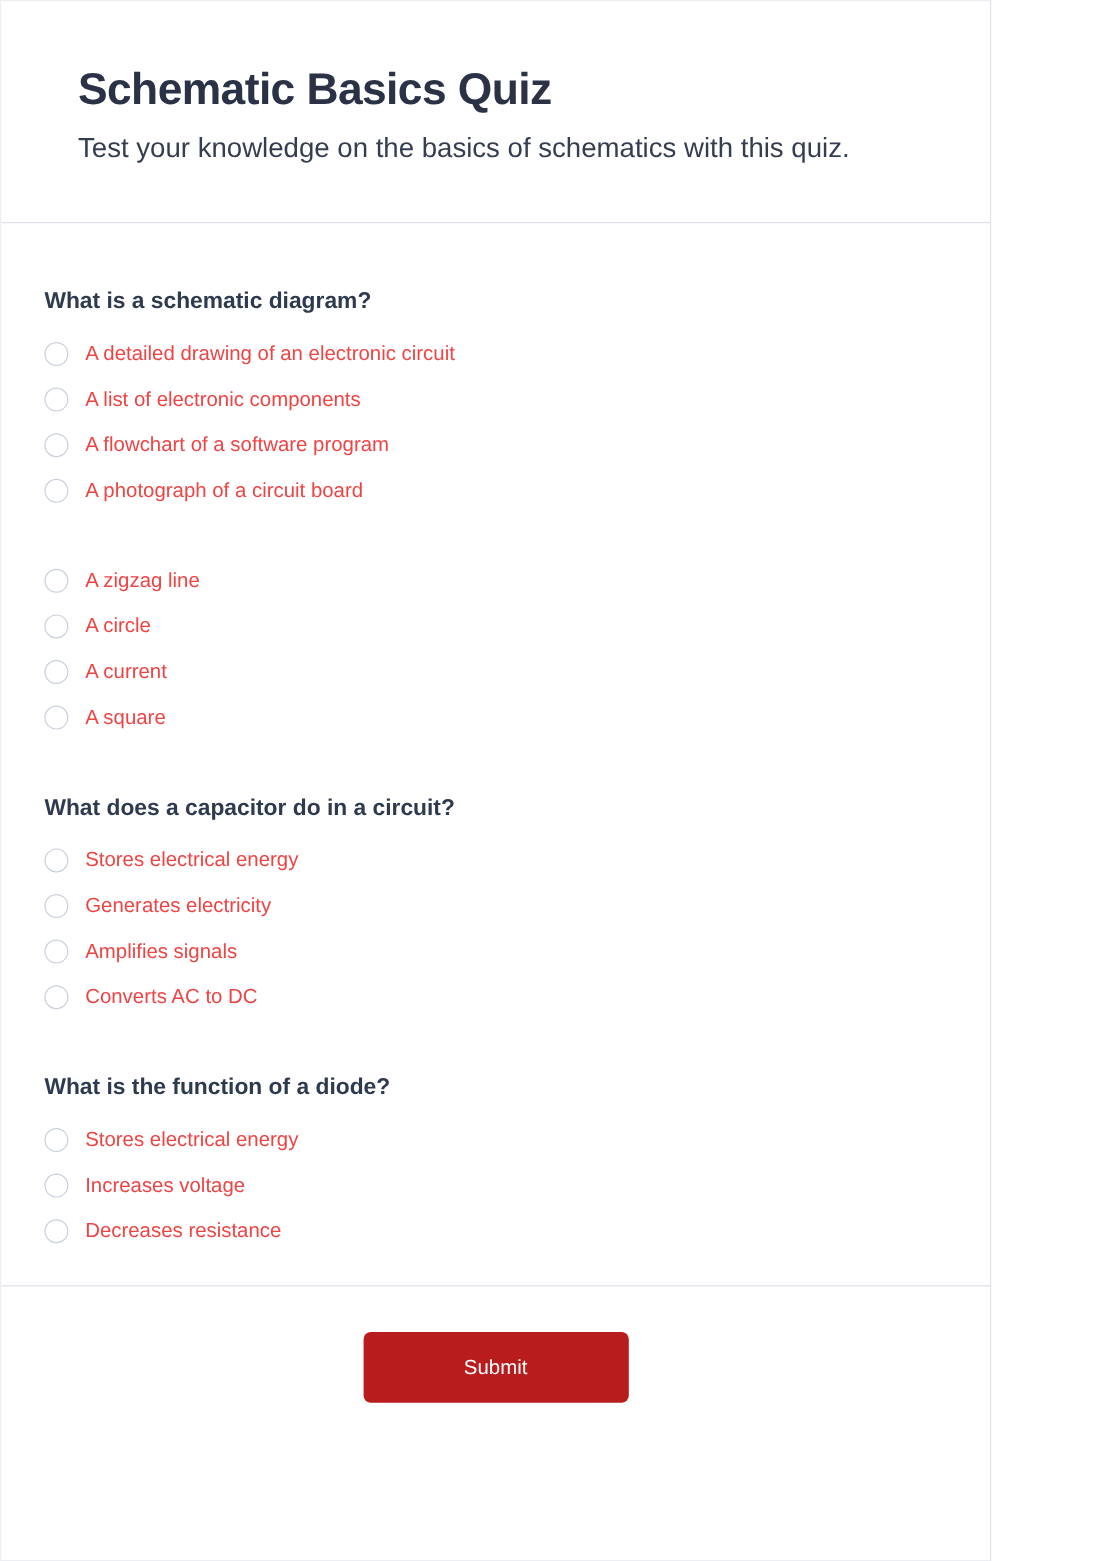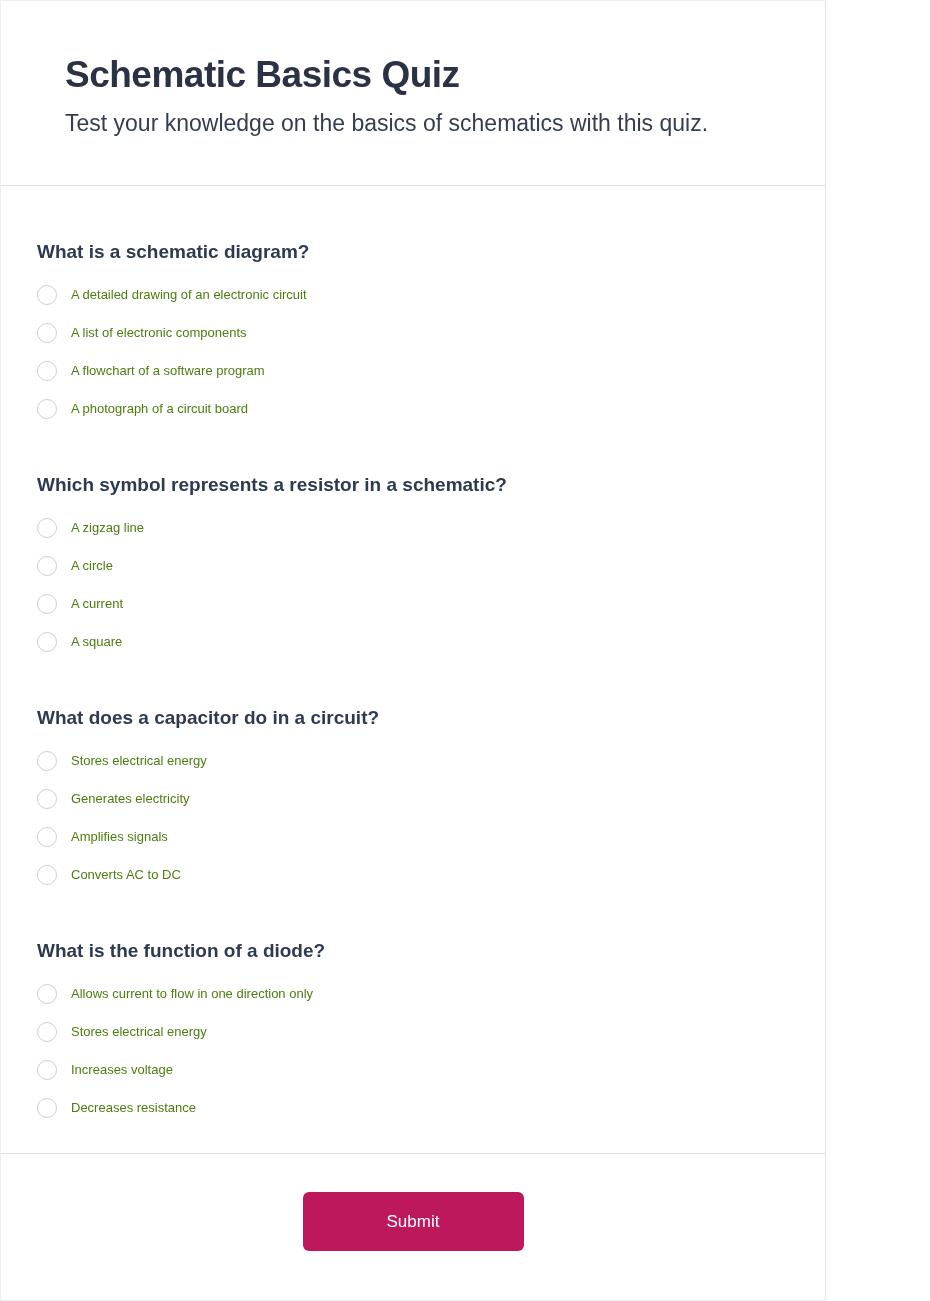--- a/index.html
+++ b/index.html
@@ -61,36 +61,36 @@
   }
   .radio {
     width: 20px;
     height: 20px;
     border-radius: 50%;
     border: 1.5px solid #c9d0dc;
     background: #ffffff;
     flex: 0 0 auto;
   }
   .option-label {
-    font-size: 13px;
-    color: #4d7c0f;
+    font-size: 17px;
+    color: #ef4444;
     line-height: 20px;
   }
 
   
   .footer {
     border-top: 1px solid #dde1e8;
     padding-top: 38px;
     display: flex;
     justify-content: center;
   }
   .submit-button {
     width: 221px;
     height: 59px;
-    background: #be185d;
+    background: #b91c1c;
     color: #ffffff;
     border: none;
     border-radius: 6px;
     font-family: "Liberation Sans", "DejaVu Sans", sans-serif;
     font-size: 17px;
     font-weight: 500;
     cursor: pointer;
   }
 </style>
 </head>
@@ -121,21 +121,20 @@
           <span class="option-label">A flowchart of a software program</span>
         </div>
         <div class="option">
           <span class="radio" role="radio" aria-checked="false"></span>
           <span class="option-label">A photograph of a circuit board</span>
         </div>
       </div>
     </div>
 
     <div class="question">
-      <div class="question-title">Which symbol represents a resistor in a schematic?</div>
       <div class="options">
         <div class="option">
           <span class="radio" role="radio" aria-checked="false"></span>
           <span class="option-label">A zigzag line</span>
         </div>
         <div class="option">
           <span class="radio" role="radio" aria-checked="false"></span>
           <span class="option-label">A circle</span>
         </div>
         <div class="option">
@@ -169,24 +168,20 @@
           <span class="option-label">Converts AC to DC</span>
         </div>
       </div>
     </div>
 
     <div class="question">
       <div class="question-title">What is the function of a diode?</div>
       <div class="options">
         <div class="option">
           <span class="radio" role="radio" aria-checked="false"></span>
-          <span class="option-label">Allows current to flow in one direction only</span>
-        </div>
-        <div class="option">
-          <span class="radio" role="radio" aria-checked="false"></span>
           <span class="option-label">Stores electrical energy</span>
         </div>
         <div class="option">
           <span class="radio" role="radio" aria-checked="false"></span>
           <span class="option-label">Increases voltage</span>
         </div>
         <div class="option">
           <span class="radio" role="radio" aria-checked="false"></span>
           <span class="option-label">Decreases resistance</span>
         </div>

